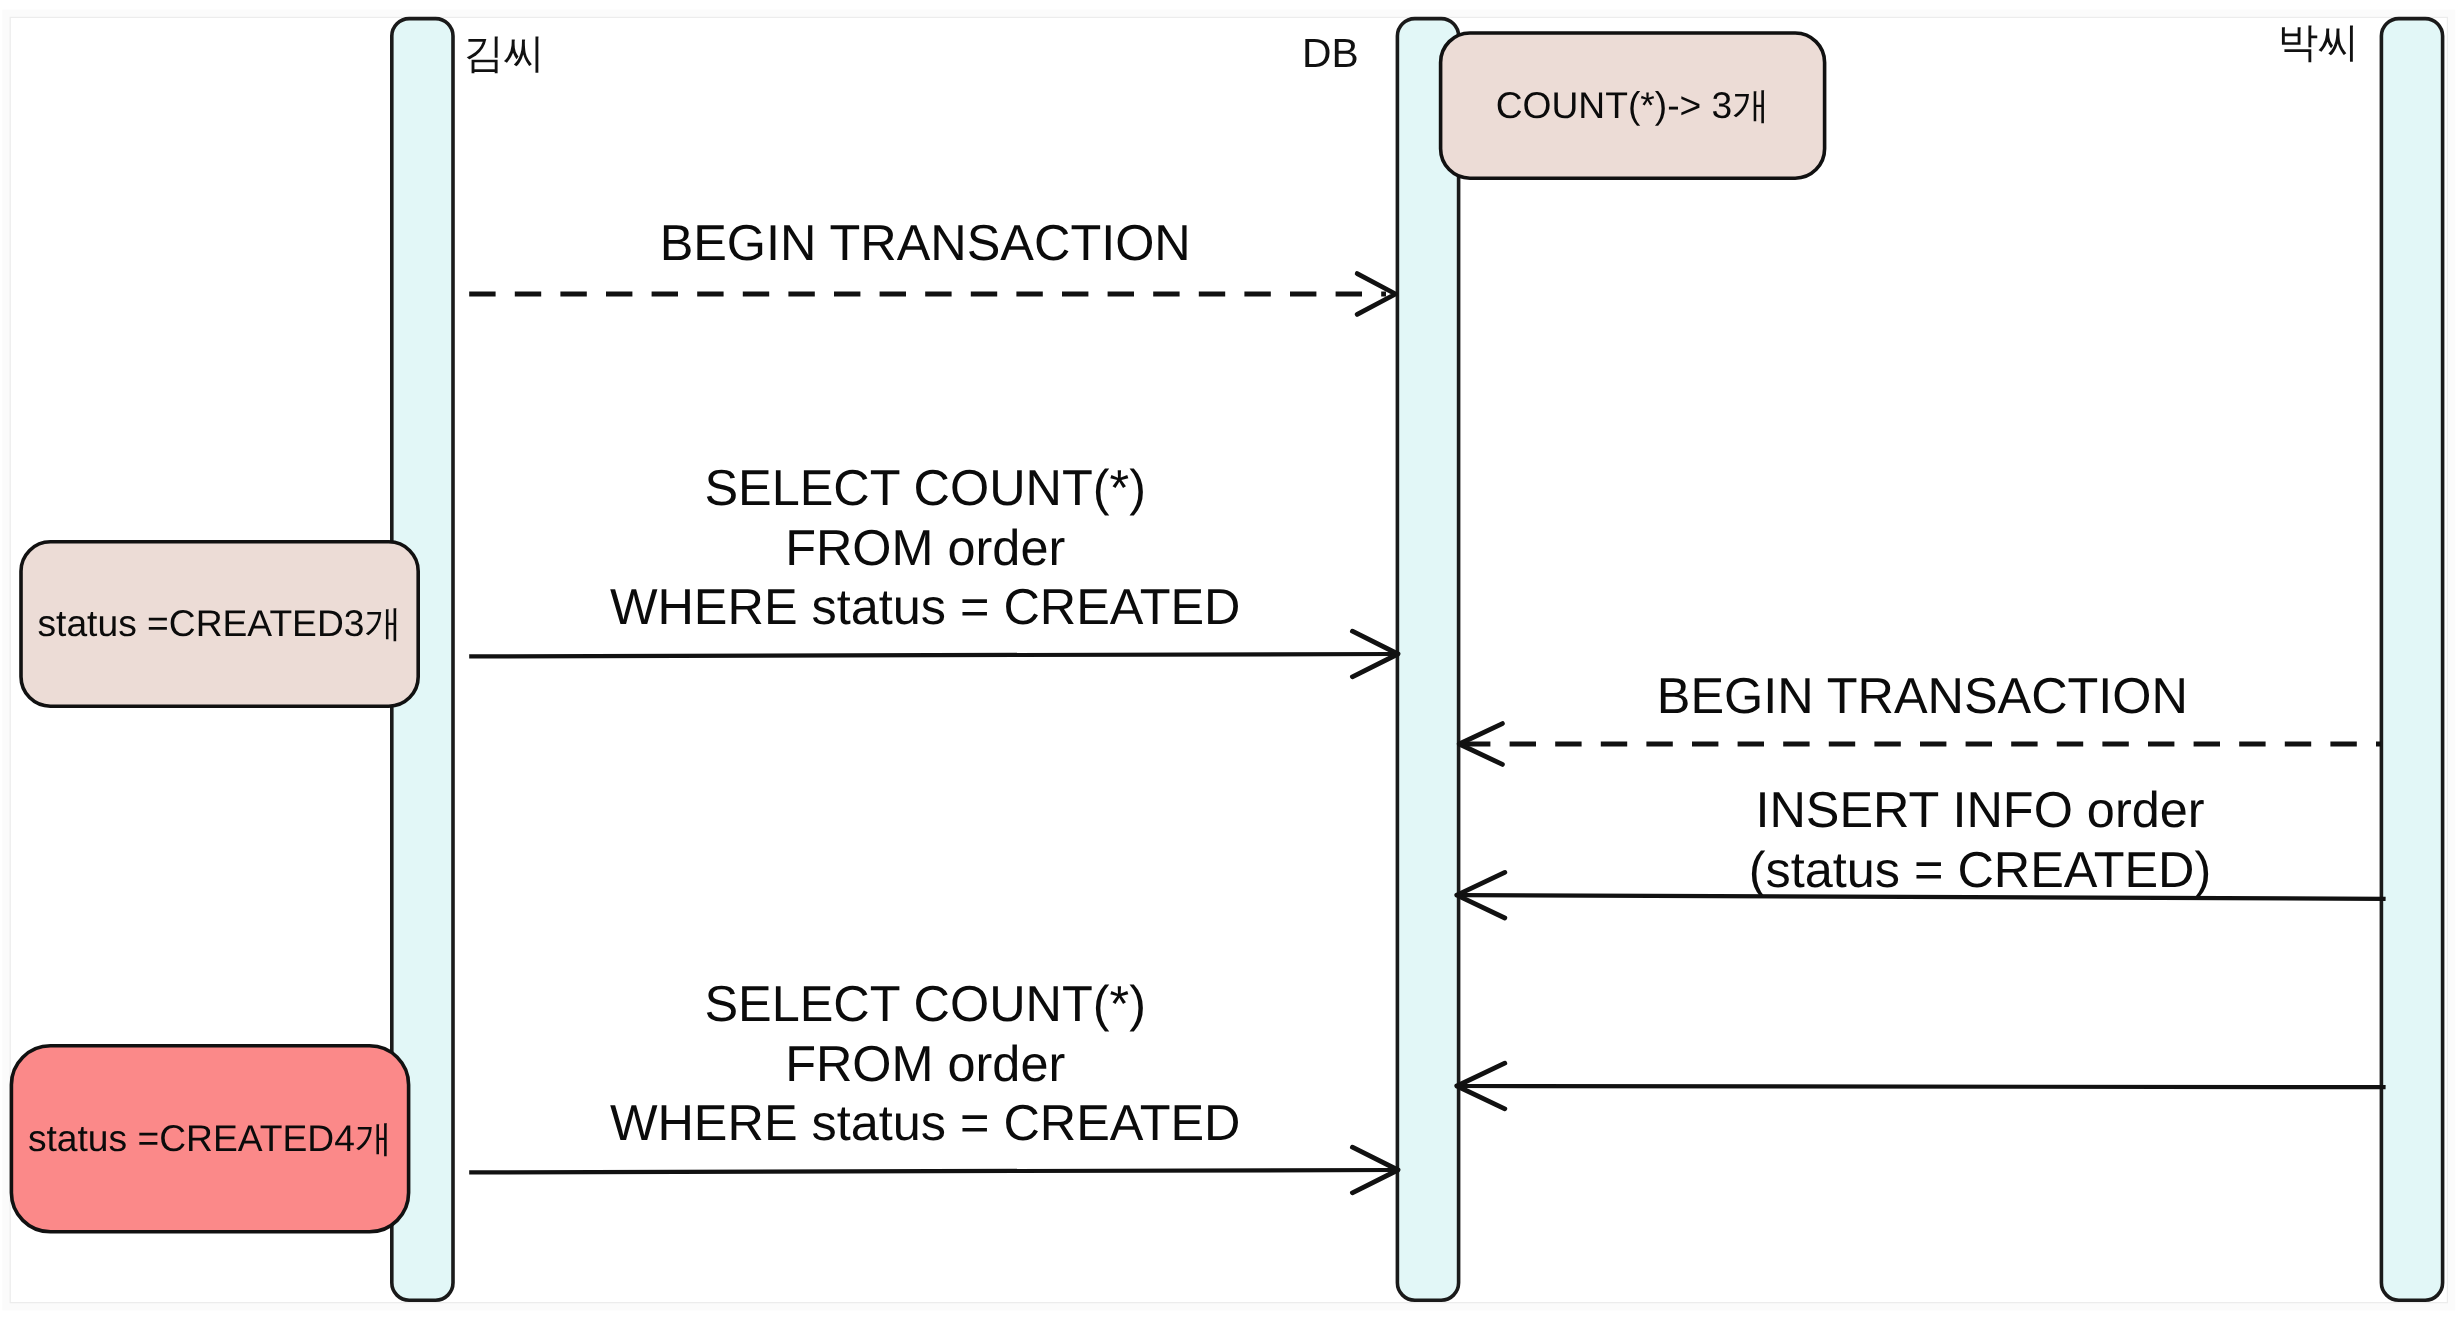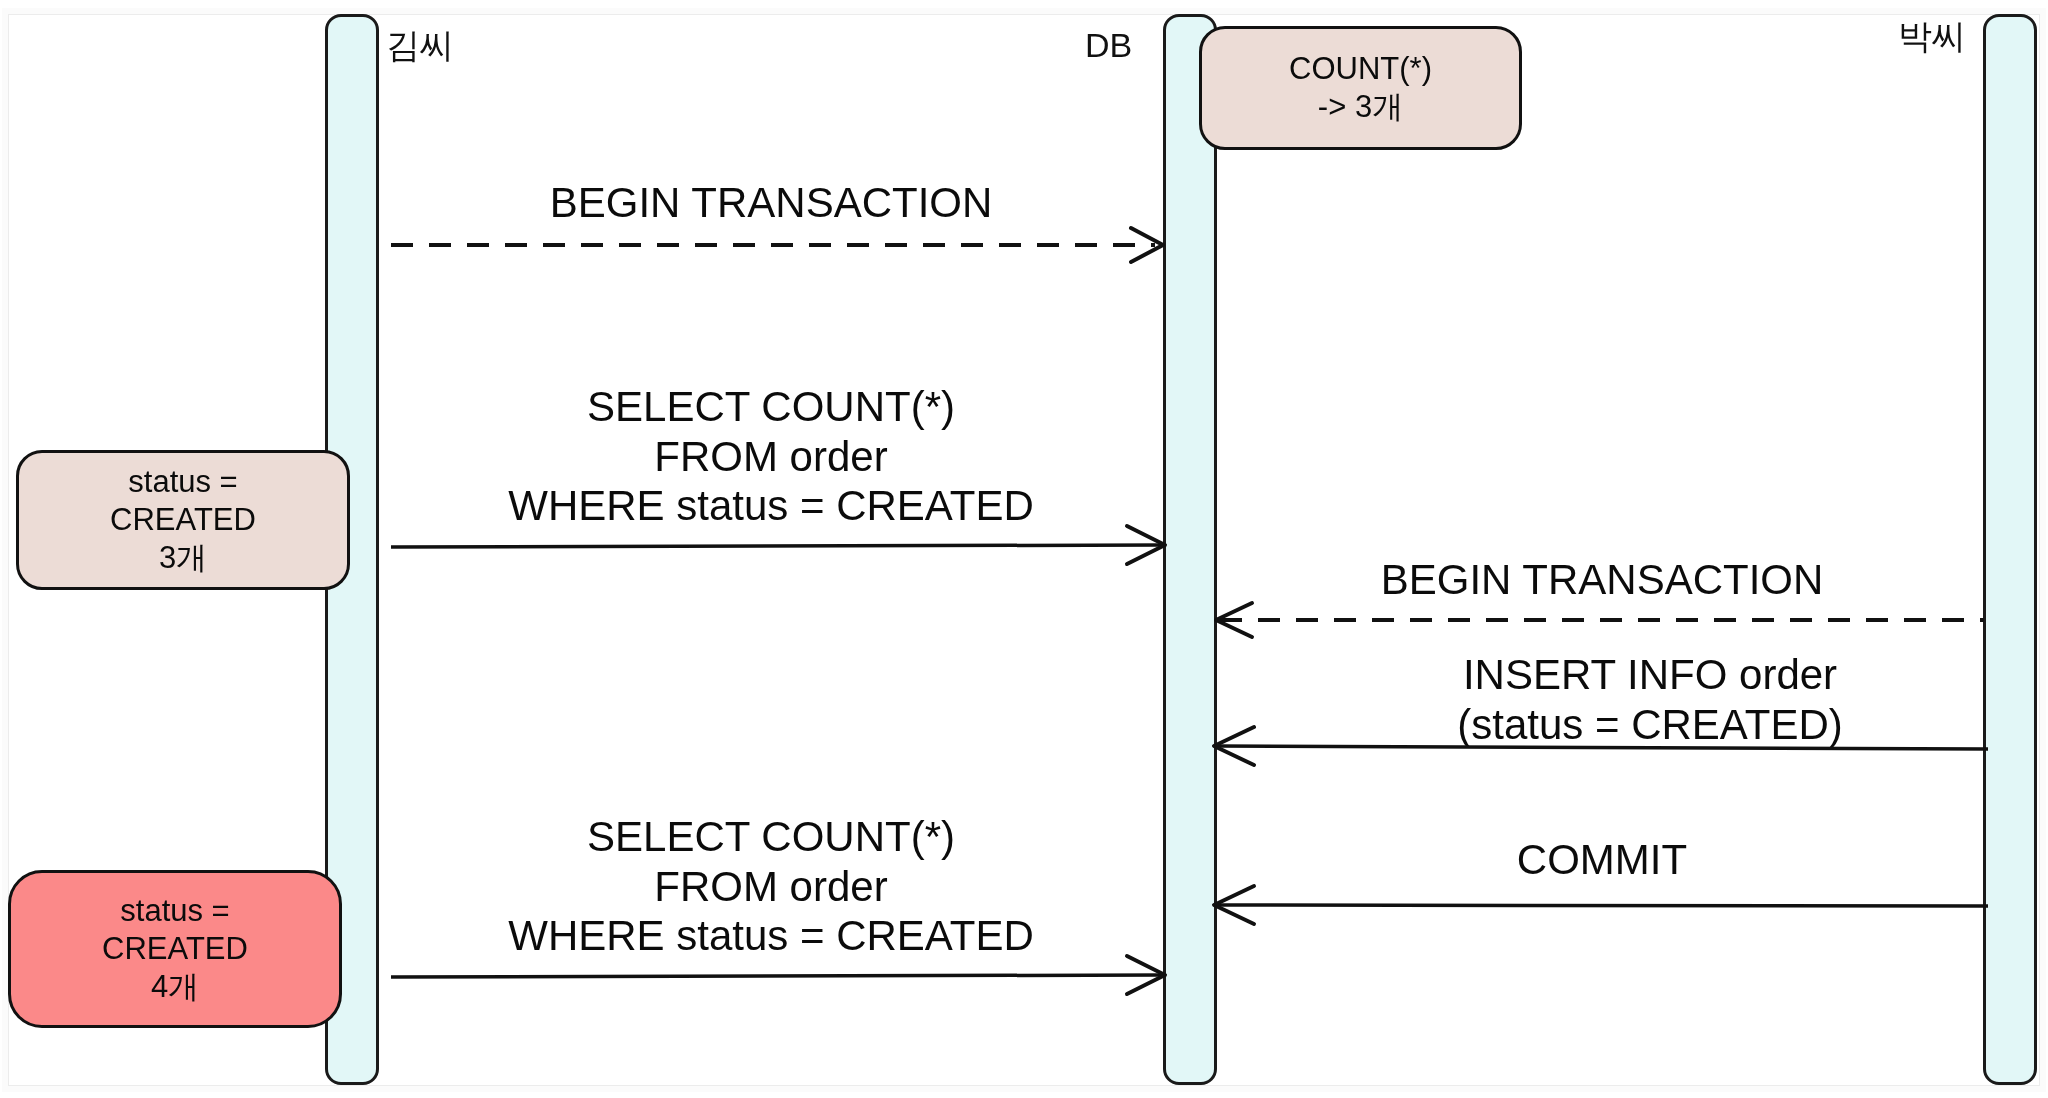--- a/index.html
+++ b/index.html
@@ -53,21 +53,21 @@
     line-height: 1;
   }
 
   
   .note {
     position: absolute;
     border: 3px solid #111111;
     border-radius: 26px;
     box-sizing: border-box;
     display: flex;
-    flex-direction: column;
+    flex-direction: row;
     align-items: center;
     justify-content: center;
     text-align: center;
     font-size: 31px;
     line-height: 1.22;
     color: #0b0b0b;
     padding: 6px 10px;
   }
   .note.beige { background: #ecdcd6; }
   .note.red   { background: #fb8989; }
@@ -153,23 +153,20 @@
 
   <div class="msg-label" style="left:1218px; top:650px; width:768px;margin-left:48px;">
     <span>INSERT INFO order</span>
     <span>(status = CREATED)</span>
   </div>
   <svg class="arrow-svg" style="left:1212px; top:726px;" width="778" height="40" viewBox="0 0 778 40">
     <line x1="6" y1="20" x2="776" y2="23" stroke="#111111" stroke-width="3.5"></line>
     <polyline points="42,1 2,20 42,39" fill="none" stroke="#111111" stroke-width="4" stroke-linecap="round" stroke-linejoin="round"></polyline>
   </svg>
 
-  <div class="msg-label" style="left:1218px; top:835px; width:768px;">
-    <span>COMMIT</span>
-  </div>
   <svg class="arrow-svg" style="left:1212px; top:885px;" width="778" height="40" viewBox="0 0 778 40">
     <line x1="6" y1="20" x2="776" y2="21" stroke="#111111" stroke-width="3.5"></line>
     <polyline points="42,1 2,20 42,39" fill="none" stroke="#111111" stroke-width="4" stroke-linecap="round" stroke-linejoin="round"></polyline>
   </svg>
 
   <div class="msg-label" style="left:379px; top:812px; width:784px;">
     <span>SELECT COUNT(*)</span>
     <span>FROM order</span>
     <span>WHERE status = CREATED</span>
   </div>

